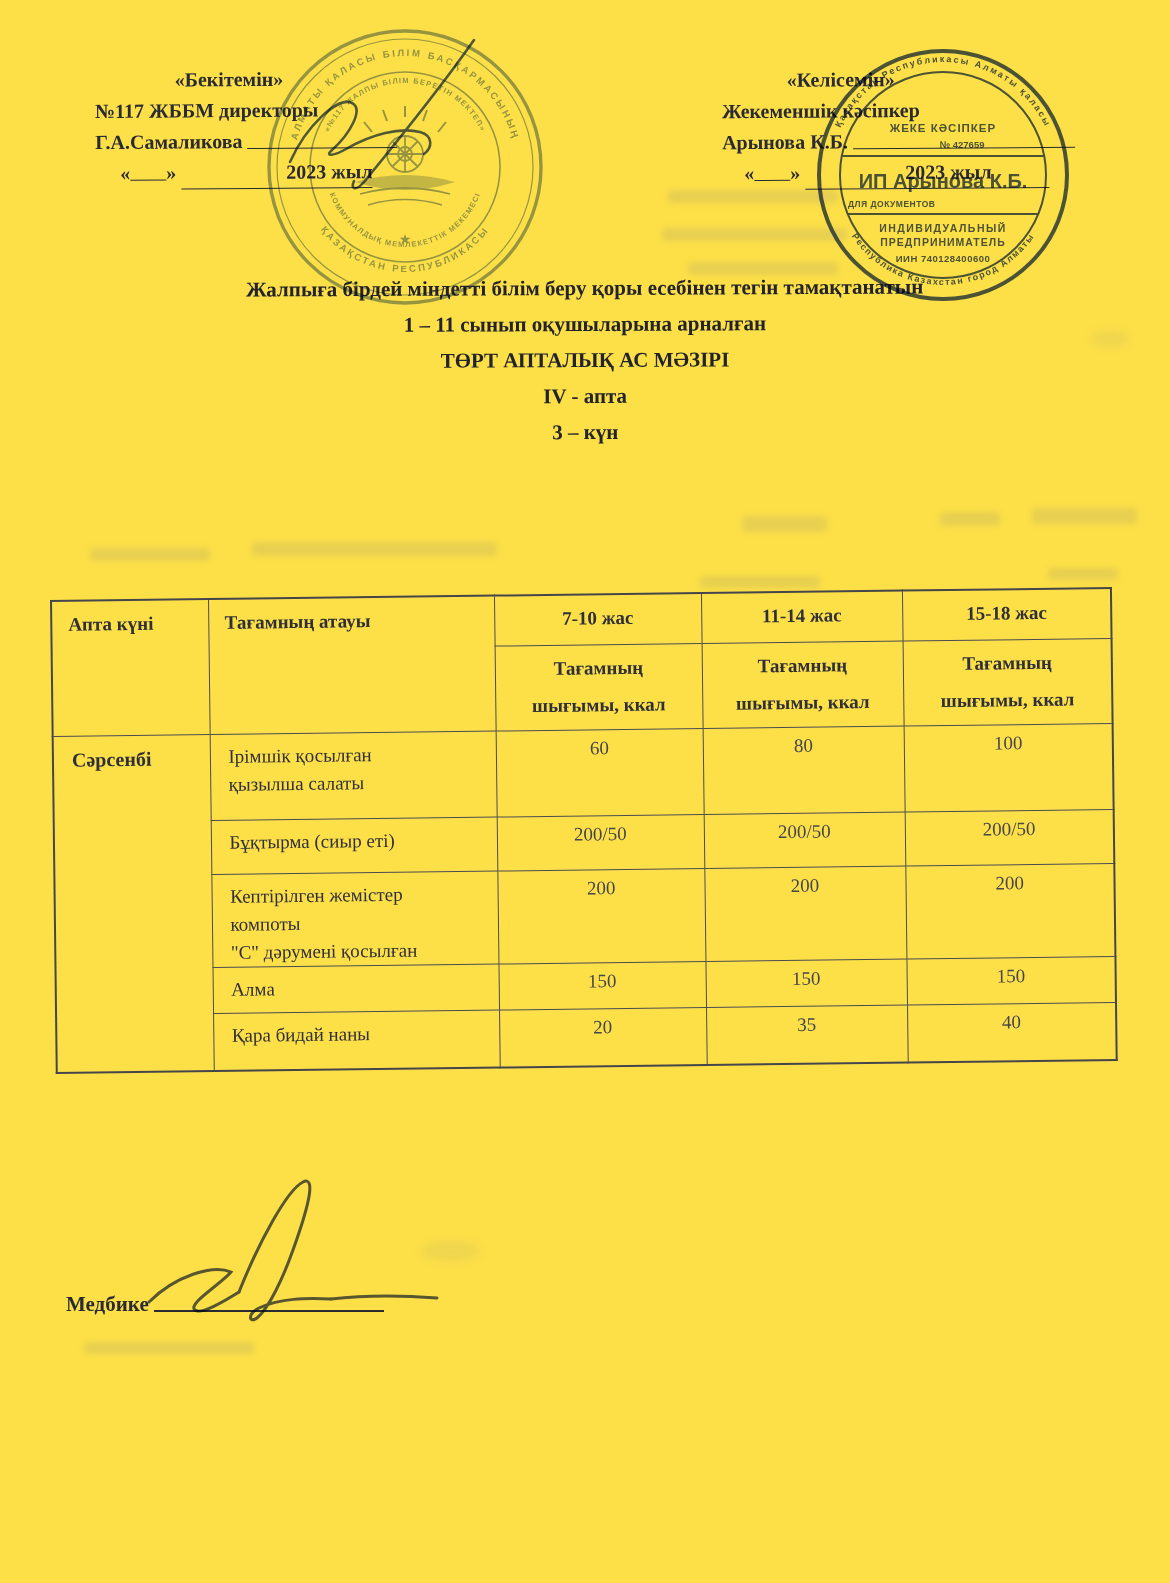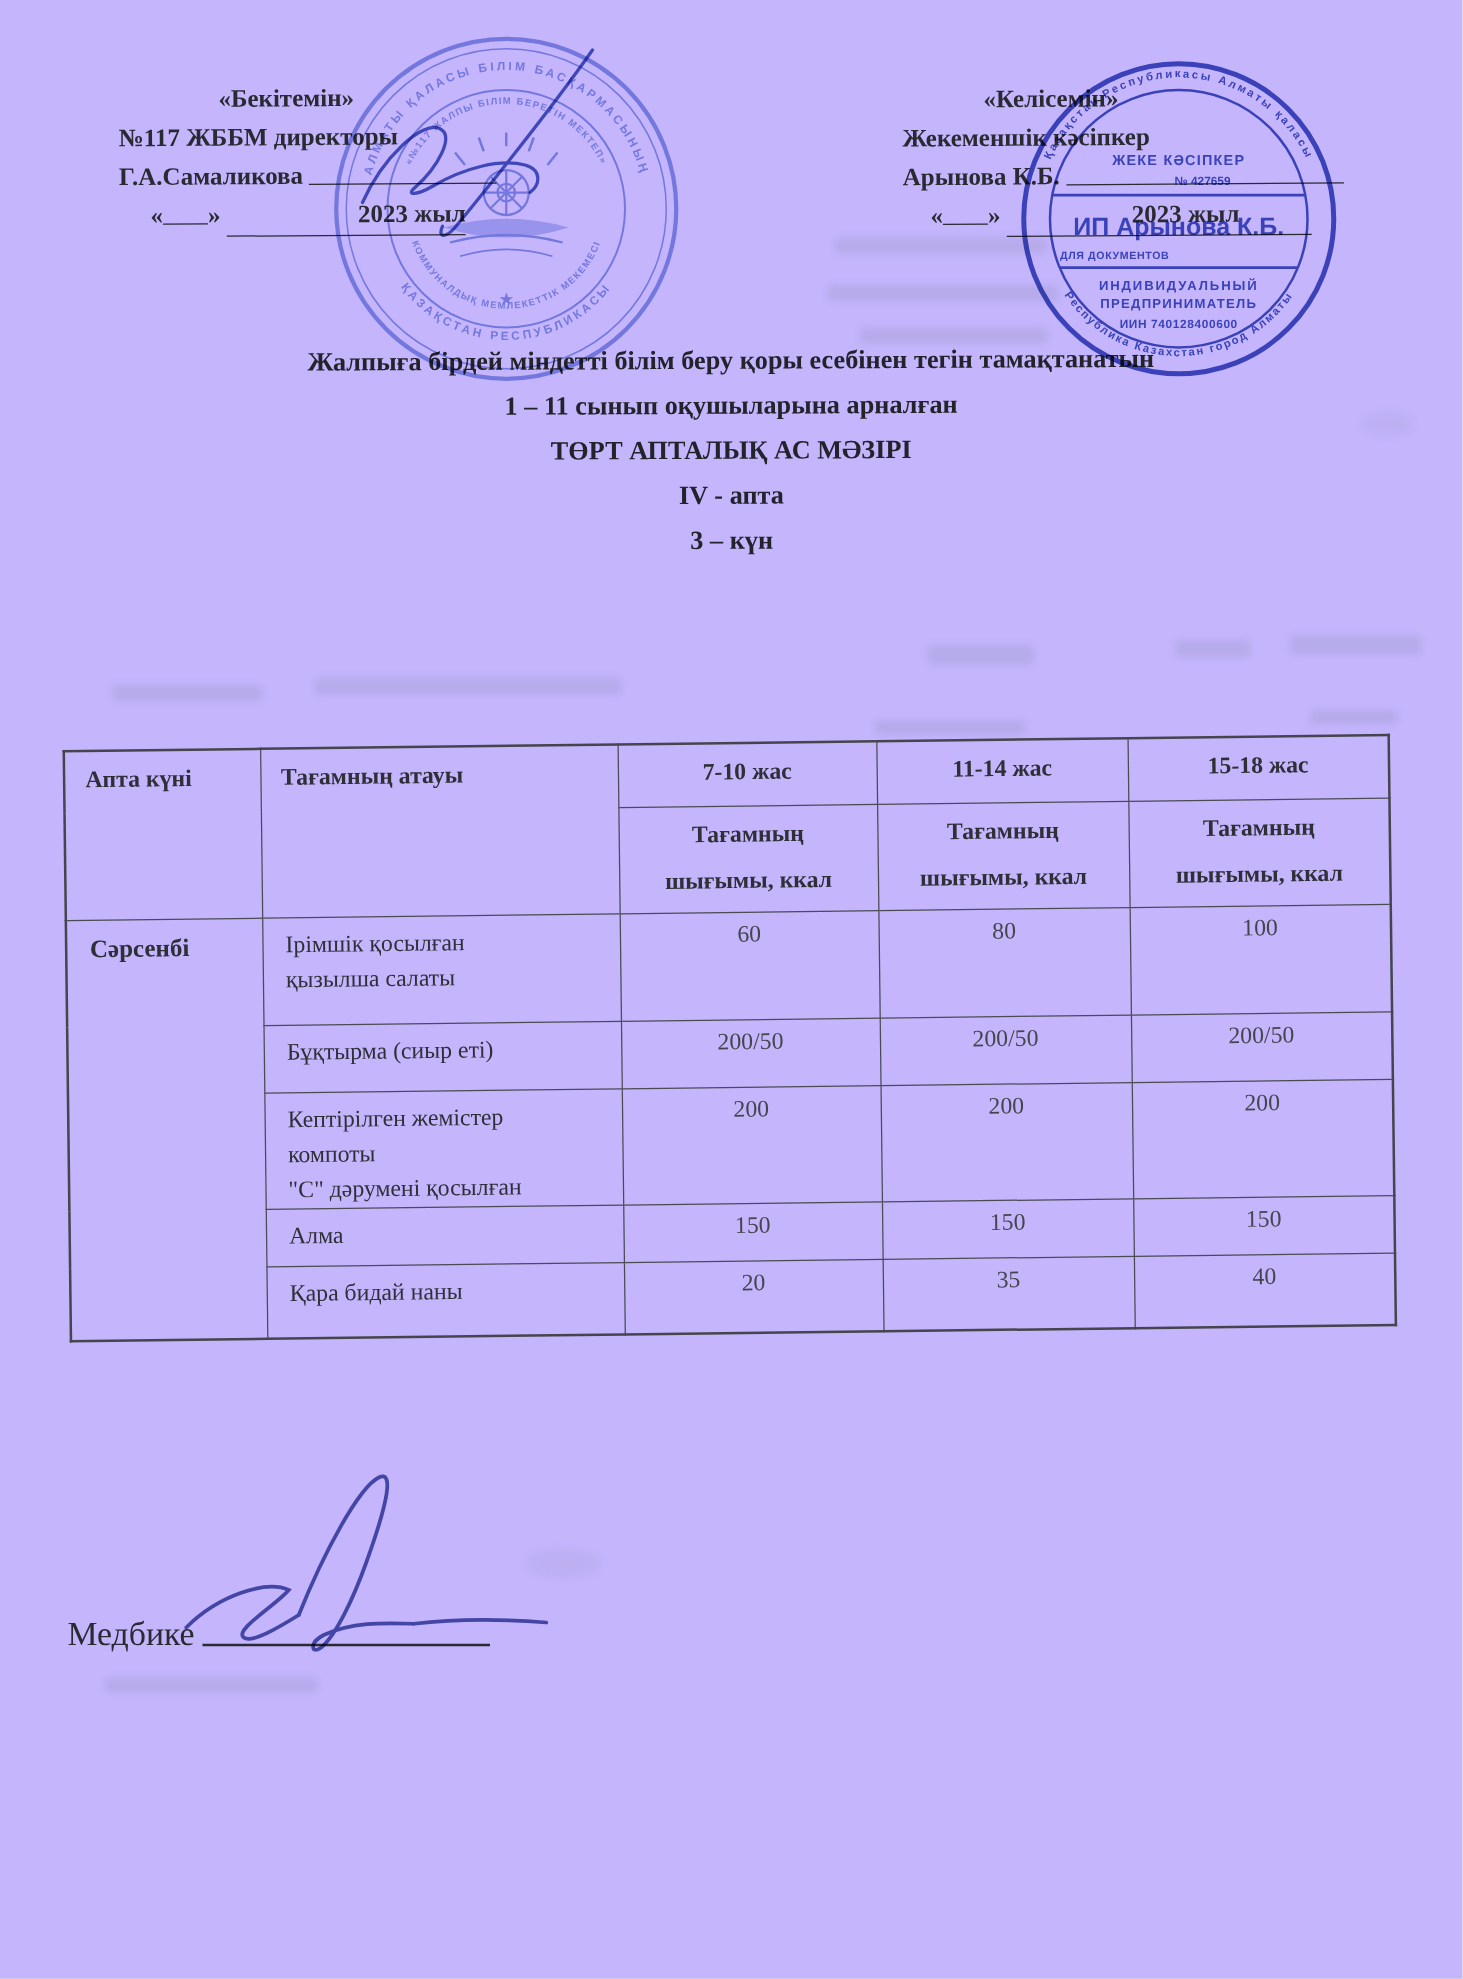--- a/index.html
+++ b/index.html
@@ -1,18 +1,18 @@
 <!DOCTYPE html>
 <html><head>
 <meta charset="utf-8">
 <style>
   html,body{margin:0;padding:0;background:#e8e8e6;}
   .page{
     position:relative; width:1170px; height:1583px;
-    background:#c4b5fd;
+    background:#fde047;
     font-family:"Liberation Serif","DejaVu Serif",serif;
     color:#2a2a32; overflow:hidden;
   }
   
   .approve{position:absolute; top:64px; font-weight:bold; font-size:20px; line-height:31px; white-space:nowrap; z-index:5;}
   .approve .l1-left{padding-left:80px;}
   .approve .l1-right{padding-left:65px;}
   .approve .l4-left{padding-left:25px;}
   .approve .l4-right{padding-left:22px;}
   .approve-left{left:95px; transform:rotate(-0.4deg);}
@@ -45,21 +45,21 @@
   tr.age-row{height:50px;} tr.age-row th{padding-top:12px; font-weight:bold;}
   tr.sub-row{height:85px;} tr.sub-row th{padding-top:4px;}
   .sub-label{line-height:37px; font-weight:bold; max-width:170px; margin:0 auto;}
   td.day-cell{font-weight:bold; font-size:20px; padding:12px 0 0 18px;}
   td.dish-cell{padding:8px 10px 0 18px; font-size:19px;}
   .dish-text{max-width:218px; line-height:28px;}
   .dish-note{line-height:28px;}
   td.num-cell{text-align:center; padding-top:7px; font-size:19px; color:#45454d;}
   tr.r1{height:86px;} tr.r2{height:54px;} tr.r3{height:88px;} tr.r4{height:46px;} tr.r5{height:58px;}
   
-  .nurse{position:absolute; left:54px; top:1292px; font-weight:normal; font-size:27px; z-index:5;}
+  .nurse{position:absolute; left:66px; top:1292px; font-weight:bold; font-size:21px; z-index:5;}
   .nurse .us{width:230px; border-bottom-width:2px;}
   
   .ghost{position:absolute; background:rgba(108,112,134,.15); filter:blur(3px); border-radius:4px; z-index:1;}
   .smudge{position:absolute; background:rgba(130,132,145,.10); filter:blur(4px); border-radius:50%; z-index:1;}
   .stamp text{font-family:"Liberation Sans","DejaVu Sans",sans-serif;}
 </style>
 </head>
 <body>
 
 <div class="page">

